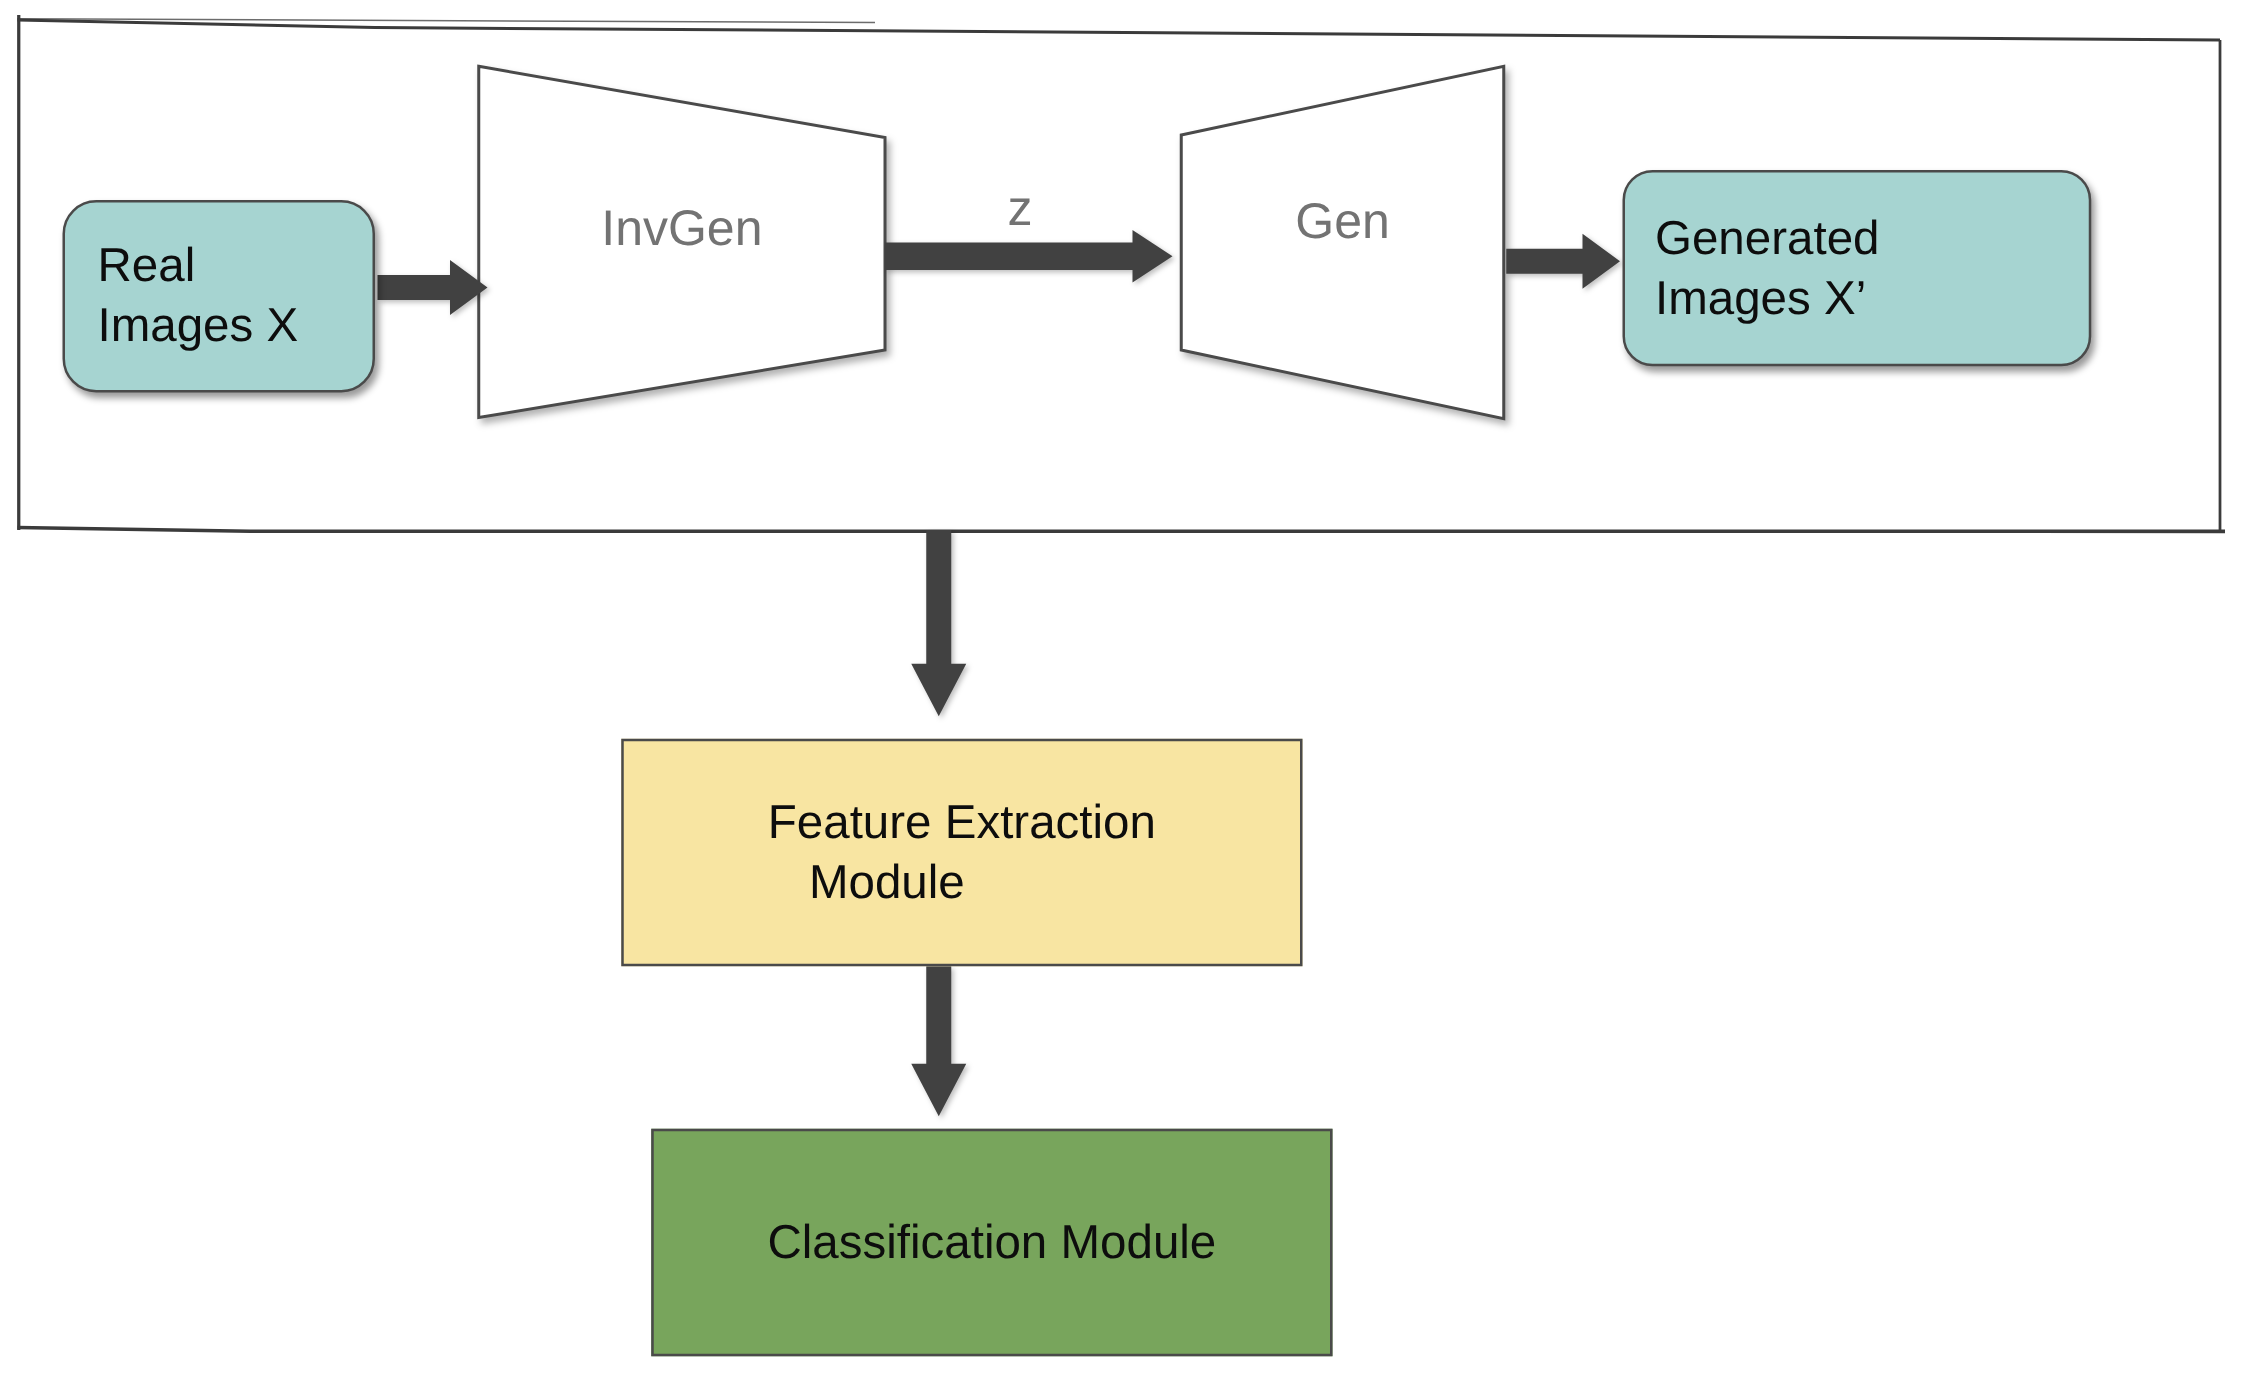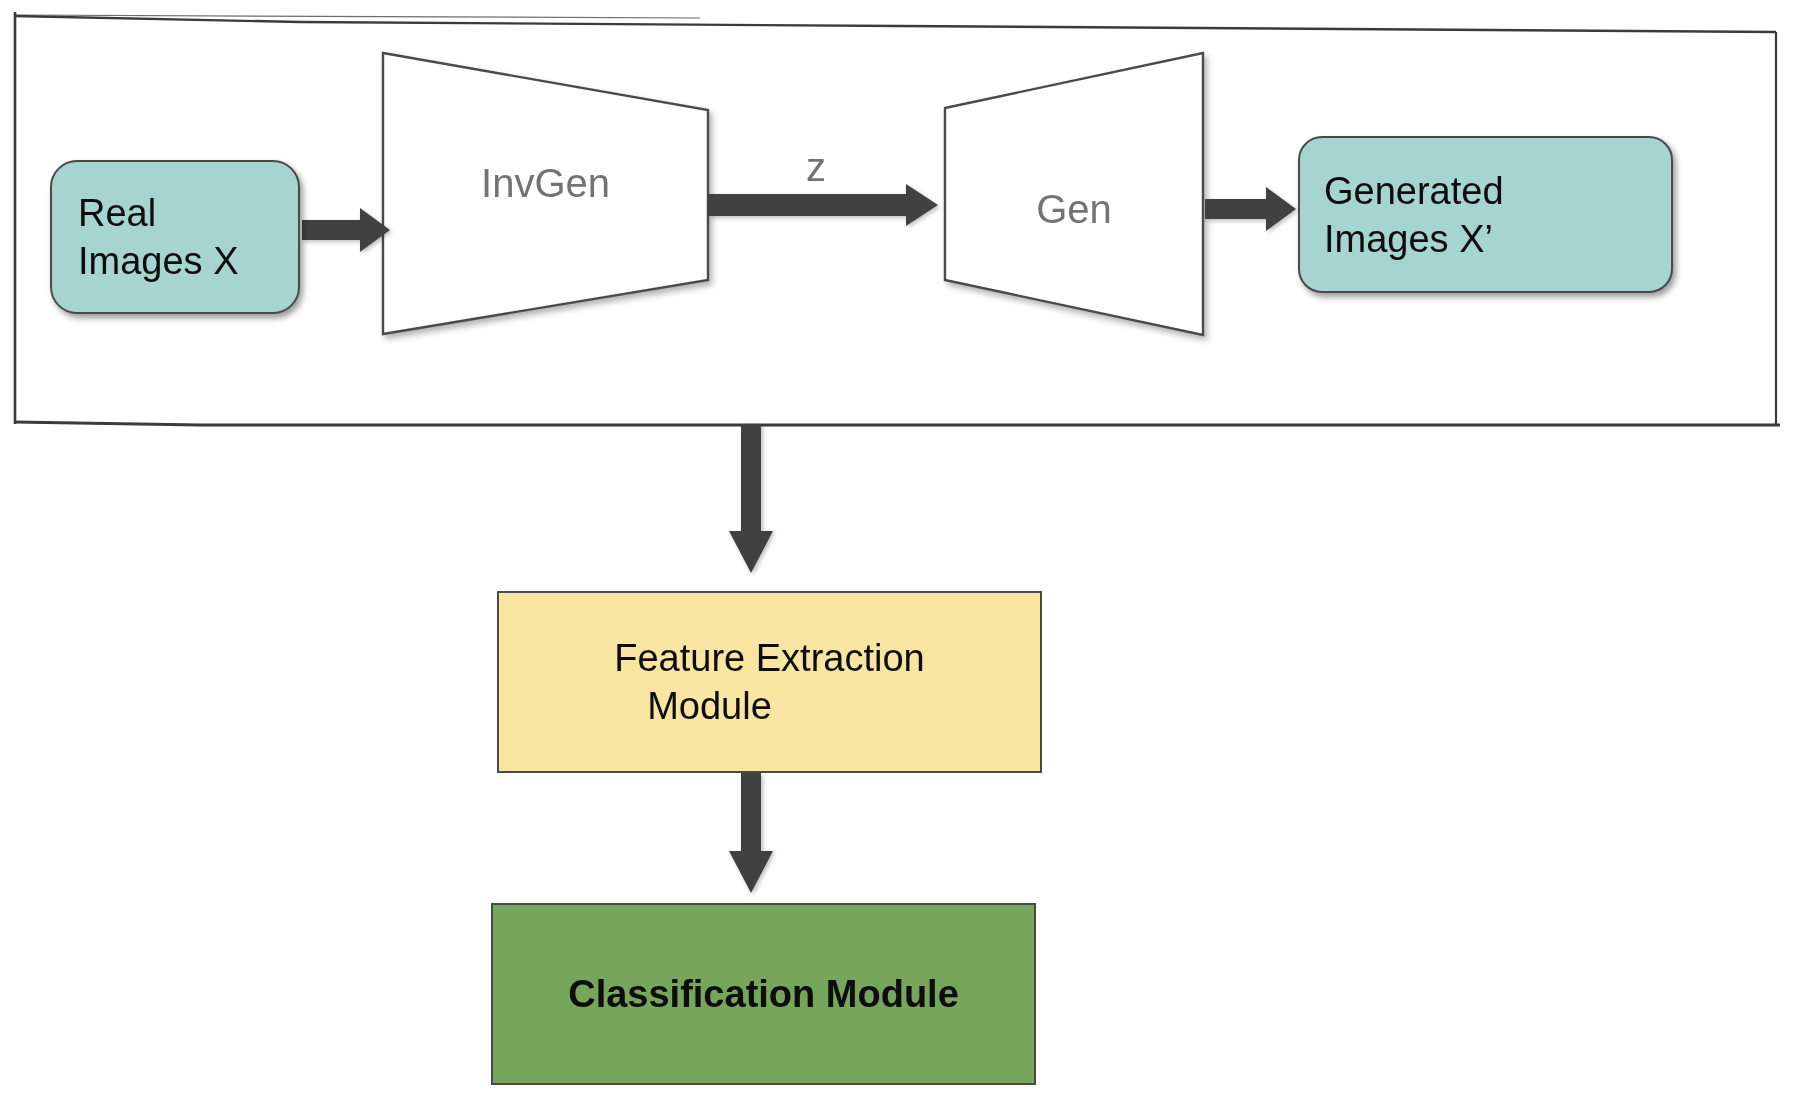--- a/index.html
+++ b/index.html
@@ -58,29 +58,29 @@
     <polygon points="741,773 761,773 761,851 773,851 751,893 729,851 741,851" class="arrow"></polygon>
   </svg>
 
   <div class="node node-teal" style="left:50px; top:160px; width:250px; height:154px; padding-left:26px;border-radius:27px;">
     <span>Real
 Images X</span>
   </div>
 
   <div class="shape-label" style="left:383px; top:161px; width:325px;">InvGen</div>
   <div class="shape-label" style="left:790px; top:145px; width:52px;">z</div>
-  <div class="shape-label" style="left:945px; top:155px; width:258px;margin-top:32px;">Gen</div>
+  <div class="shape-label" style="left:945px; top:155px; width:258px;">Gen</div>
 
   <div class="node node-rect node-yellow" style="left:497px; top:591px; width:545px; height:182px;">
     <span>Feature Extraction</span>
     <span class="fe-line2">Module</span>
   </div>
 
   <div class="node node-teal" style="left:1298px; top:136px; width:375px; height:157px; padding-left:24px;">
     <span>Generated
 Images X’</span>
   </div>
 
-  <div class="node node-rect node-green" style="left:491px; top:903px; width:545px; height:182px;font-weight:bold;">
+  <div class="node node-rect node-green" style="left:521px; top:903px; width:545px; height:182px;">
     <span>Classification Module</span>
   </div>
 
 </div>
 
 </body></html>

